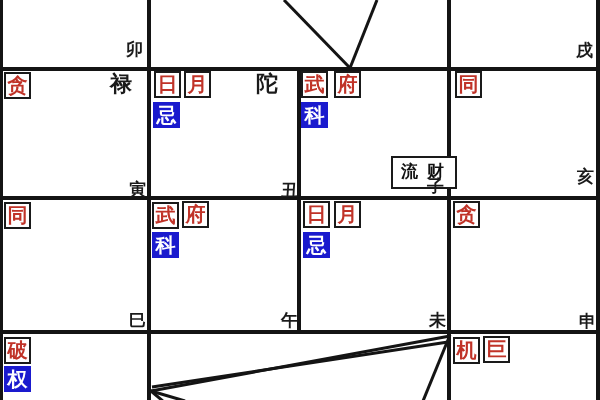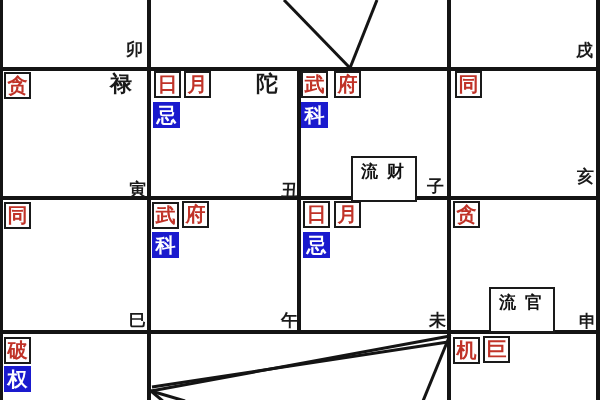--- a/index.html
+++ b/index.html
@@ -14,22 +14,23 @@
     color:var(--red,#c03328);font-size:20px;line-height:23px;text-align:center;font-weight:bold;
   }
   .trans{
     position:absolute;width:27px;height:26px;background:var(--blue,#1a1ace);
     color:#fff;font-size:20px;line-height:26px;text-align:center;font-weight:bold;
   }
   .aux{position:absolute;color:#1a1a1a;font-size:22px;line-height:26px;font-weight:bold;}
   .branch{position:absolute;color:#1a1a1a;font-size:17px;line-height:18px;font-weight:bold;}
   .flow{
     position:absolute;border:2px solid #1a1a1a;background:#fff;color:#111;
-    font-size:17px;line-height:21px;font-weight:bold;padding:3px 2px 18px 8px;letter-spacing:9px;
+    font-size:17px;line-height:21px;font-weight:bold;padding:3px 2px 5px 8px;letter-spacing:9px;
     white-space:nowrap;
+    margin-left:40px;
   }
   svg.lines{position:absolute;left:0;top:0;pointer-events:none;}
 </style>
 </head>
 <body>
 
 <div class="chart">
 
   <div class="gl" style="left:0;top:67px;width:600px;height:4px;"></div>
   <div class="gl" style="left:0;top:196px;width:600px;height:4px;"></div>
@@ -98,21 +99,20 @@
 
   <div class="palace" style="left:301px;top:200px;width:146px;height:130px;">
     <span class="star" style="left:2px;top:1px;">日</span>
     <span class="star" style="left:33px;top:1px;">月</span>
     <span class="trans" style="left:2px;top:32px;">忌</span>
     <span class="branch" style="left:128px;top:111px;">未</span>
   </div>
 
   <div class="palace" style="left:451px;top:200px;width:145px;height:130px;">
     <span class="star" style="left:2px;top:1px;">贪</span>
-    <span class="flow" style="left:38px;top:87px;">流官</span>
     <span class="branch" style="left:128px;top:112px;">申</span>
   </div>
 
   <div class="palace" style="left:3px;top:334px;width:144px;height:66px;">
     <span class="star" style="left:1px;top:3px;">破</span>
     <span class="trans" style="left:1px;top:32px;">权</span>
   </div>
 
   <div class="palace" style="left:451px;top:334px;width:145px;height:66px;">
     <span class="star" style="left:2px;top:3px;">机</span>

